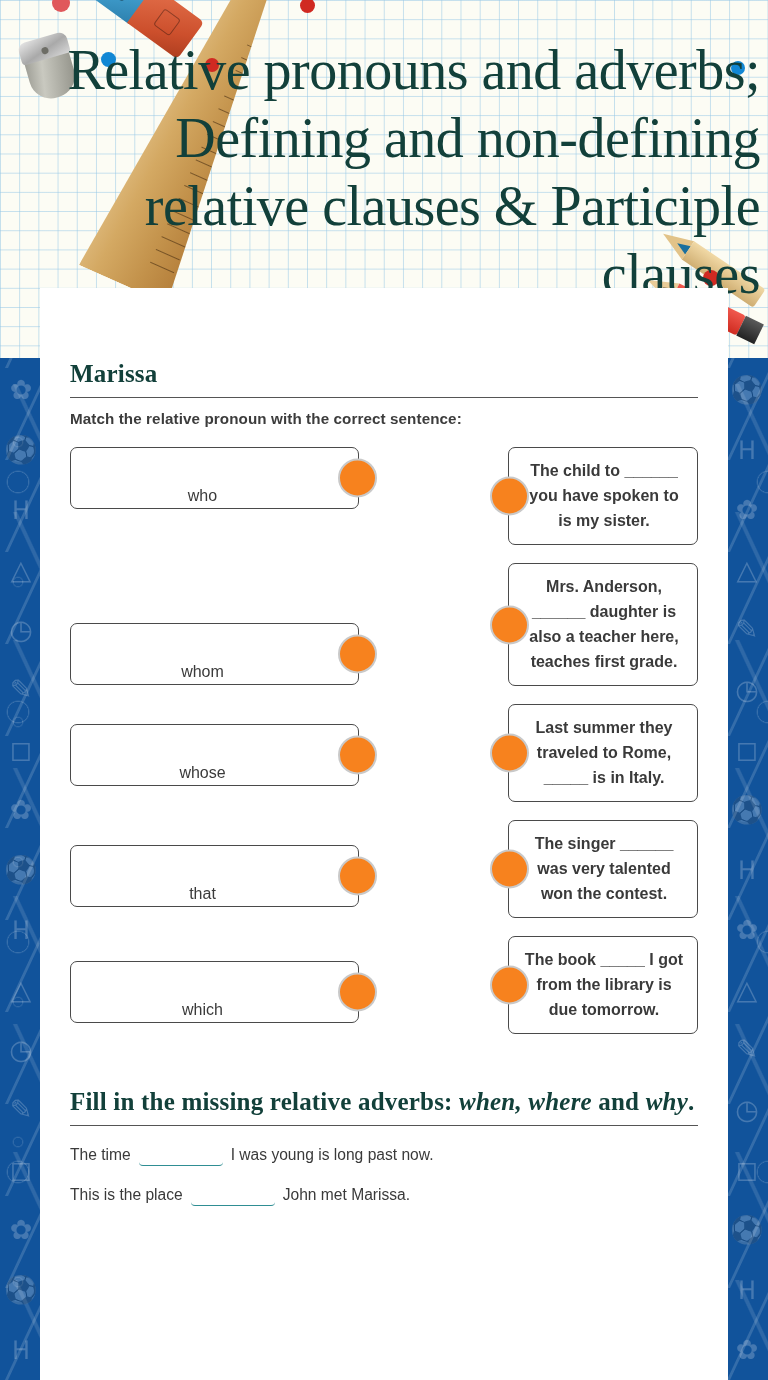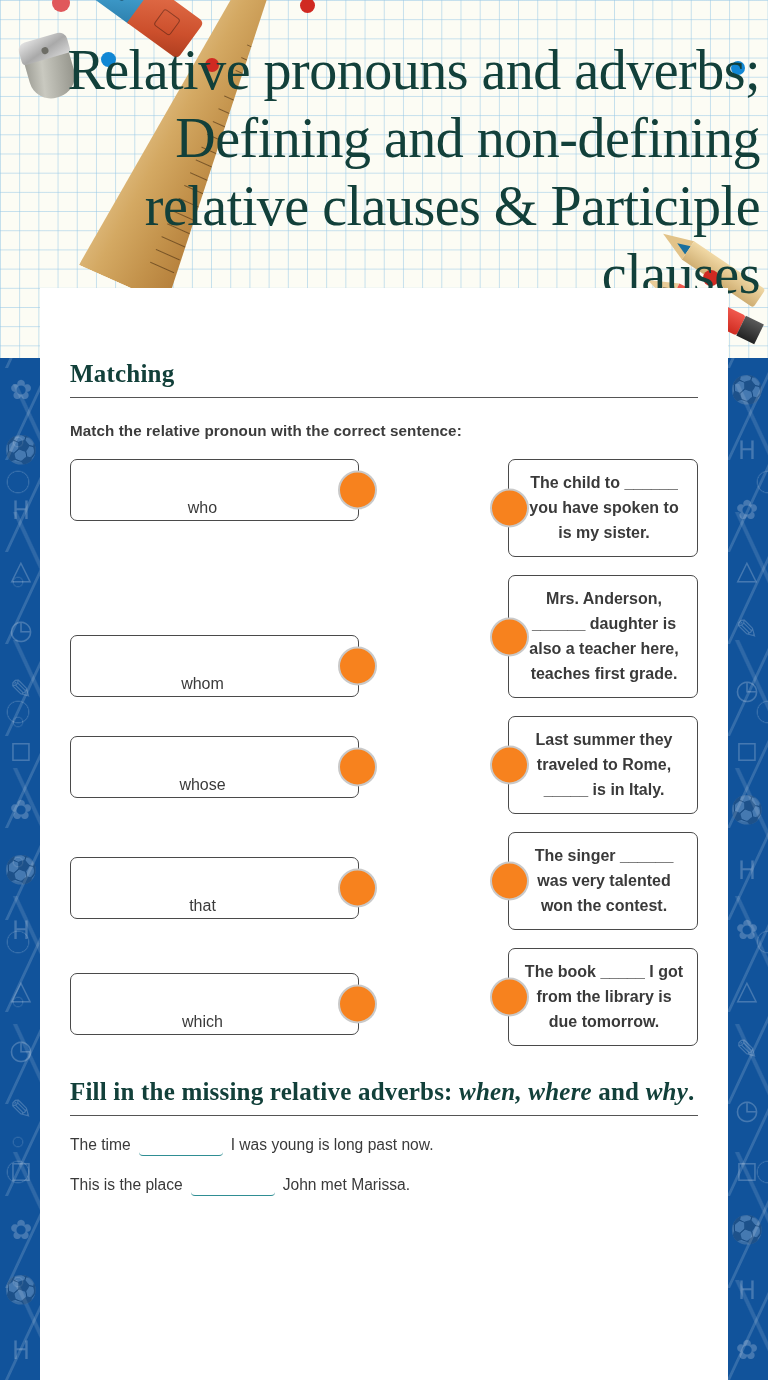--- a/index.html
+++ b/index.html
@@ -173,21 +173,21 @@
   
   .section-head {
     font-family: "Liberation Serif", "DejaVu Serif", serif;
     font-size: 25px; font-weight: 700; color: #12403a;
     padding-bottom: 9px; border-bottom: 1.5px solid #555;
     letter-spacing: .2px;
   }
   .section-head .it { font-style: italic; }
 
   .instruction {
-    margin-top: 24px; font-size: 15.2px; font-weight: 700;
+    margin-top: 12px; font-size: 15.2px; font-weight: 700;
     color: #3c3c3c; letter-spacing: .1px;
   }
 
   
   .match-wrap { margin-top: 20px; position: relative; }
   .match-row { display: flex; align-items: flex-start; position: relative; }
 
   .col-left  { width: 289px; flex: 0 0 289px; position: relative; }
   .col-gap   { flex: 1 1 auto; }
   .col-right { width: 190px; flex: 0 0 190px; position: relative; font-weight: bold; }
@@ -202,21 +202,21 @@
 
   .knob {
     position: absolute; width: 39px; height: 39px; border-radius: 50%;
     background: #f7821e; border: 2px solid #c9c9c9; top: 50%;
     transform: translateY(-50%); z-index: 6;
   }
   .knob.on-right { right: -19px; }
   .knob.on-left  { left: -19px; }
 
   
-  .fill-section { margin-top: 32px; }
+  .fill-section { margin-top: 54px; }
   .fill-line {
     margin-top: 18px; font-size: 15.6px; color: #3a3a3a; line-height: 22px;
     display: flex; align-items: flex-end; flex-wrap: nowrap; white-space: nowrap;
   }
   .blank-input {
     display: inline-block; width: 84px; height: 21px; margin: 0 8px;
     border: none; border-bottom: 1.4px solid #2f8e93;
     border-radius: 0 0 4px 4px; background: transparent;
     font-family: "Liberation Sans", sans-serif; font-size: 15.6px;
     color: #3a3a3a; outline: none; padding: 0 2px;
@@ -315,21 +315,21 @@
     <div class="dot red" style="left:205px; top:58px;  width:14px; height:14px;"></div>
     <div class="dot blue" style="left:731px; top:61px;  width:14px; height:14px;"></div>
     <div class="dot red" style="left:703px; top:270px; width:16px; height:16px;"></div>
 
     <div class="title">Relative pronouns and adverbs; Defining and non-defining relative clauses &amp; Participle clauses</div>
   </div>
 
   <div class="sheet">
     <div class="sheet-inner">
 
-      <div class="section-head">Matching</div>
+      <div class="section-head">Marissa</div>
       <div class="instruction">Match the relative pronoun with the correct sentence:</div>
 
       <div class="match-wrap">
 
         <div class="match-row" style="margin-top:0;">
           <div class="col-left">
             <div class="m-card left">
               <span>who</span>
               <span class="knob on-right"></span>
             </div>

